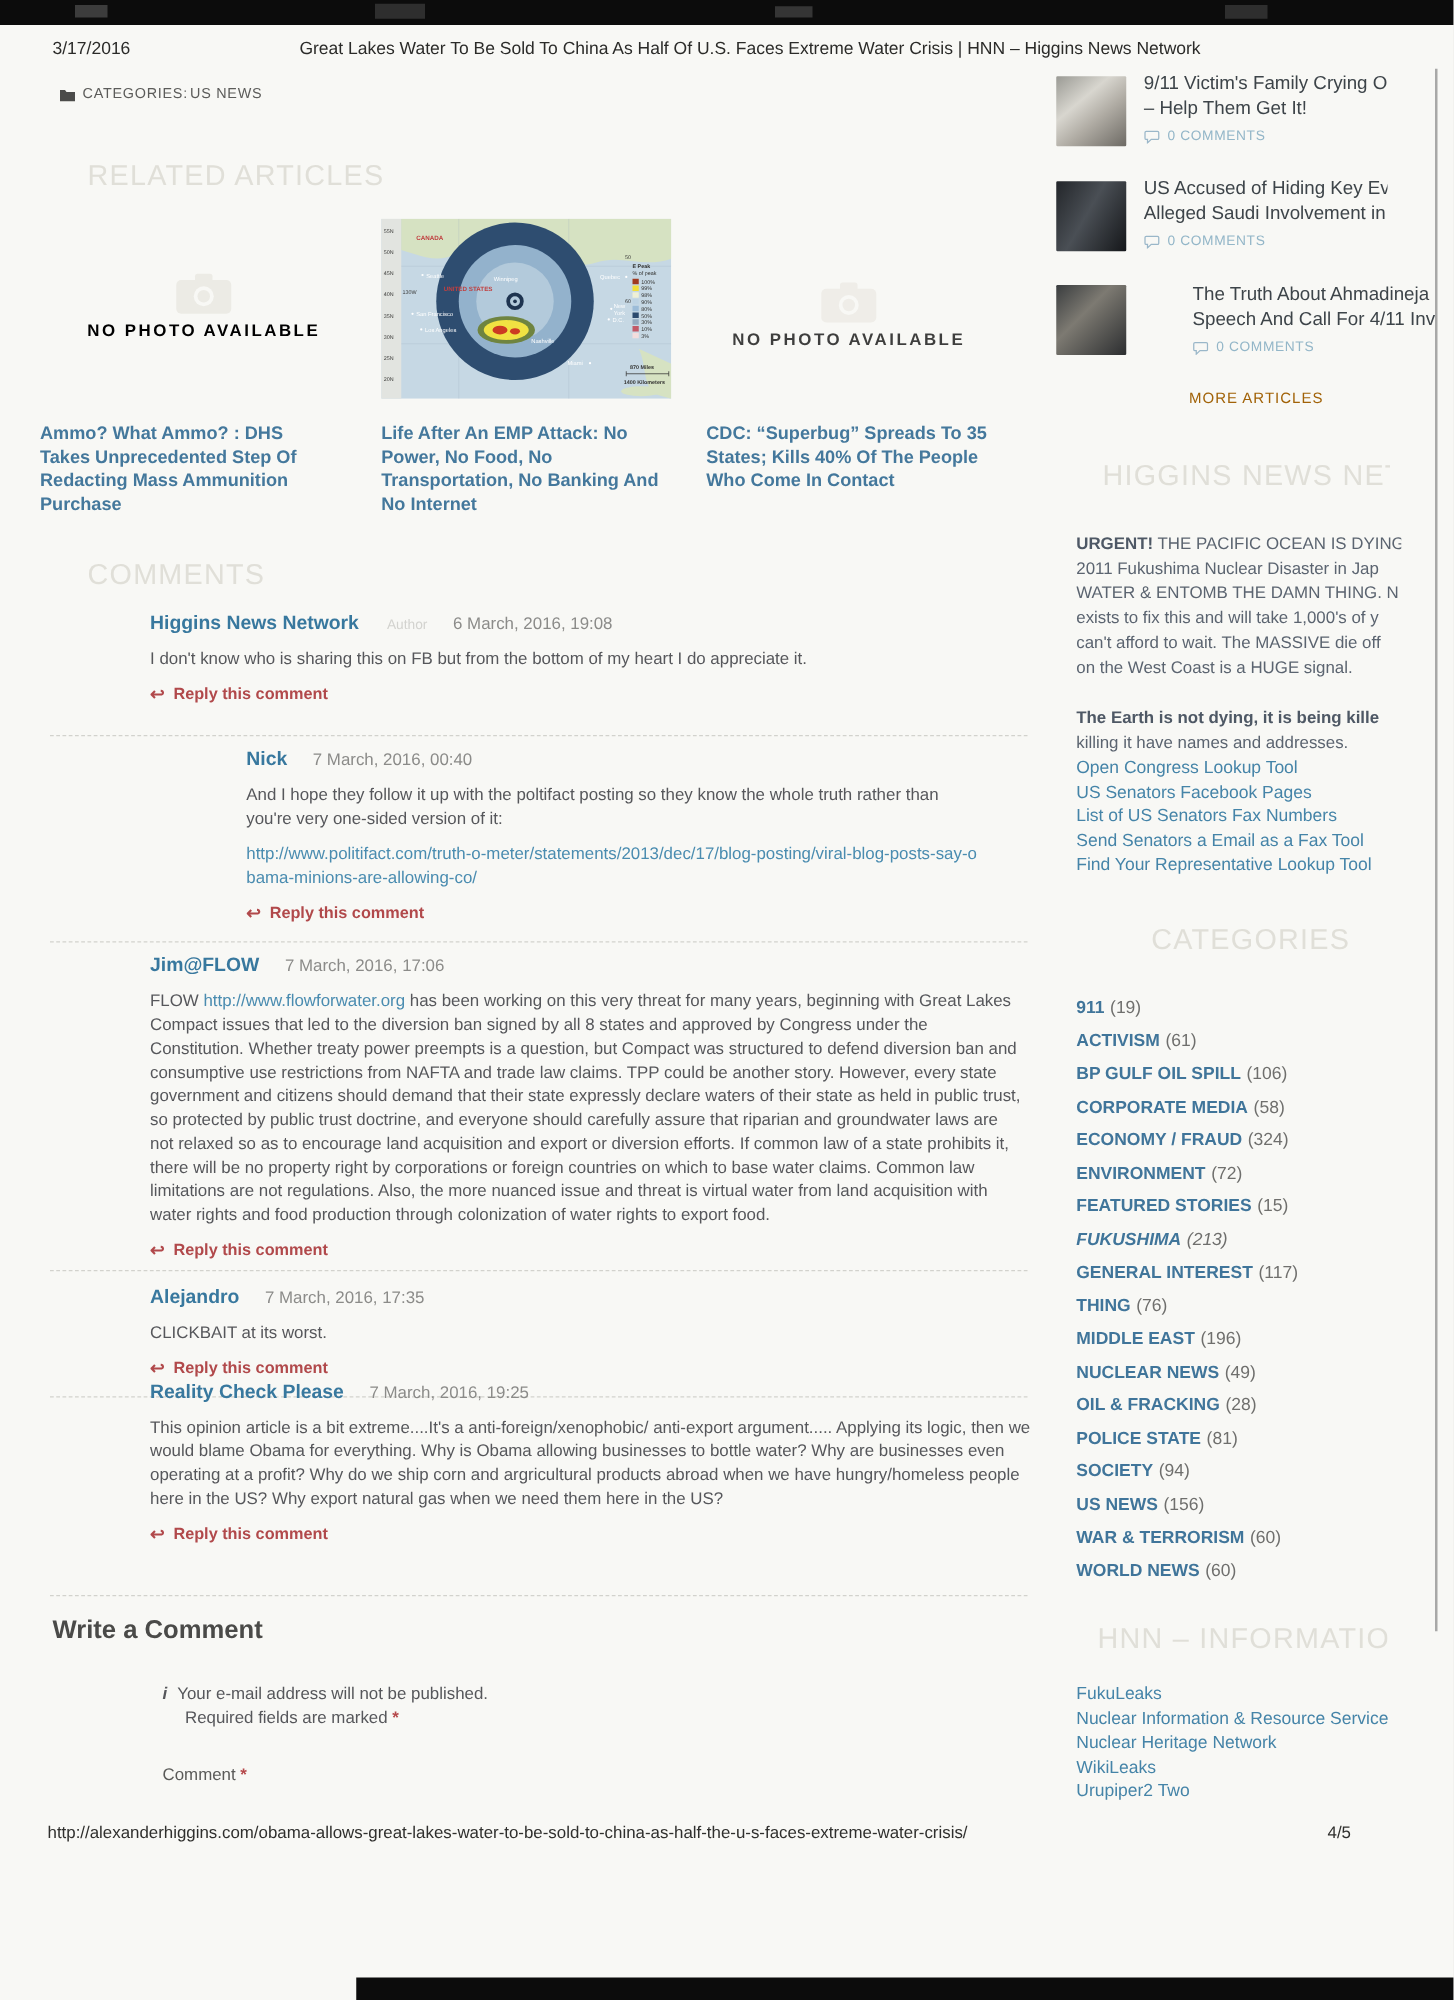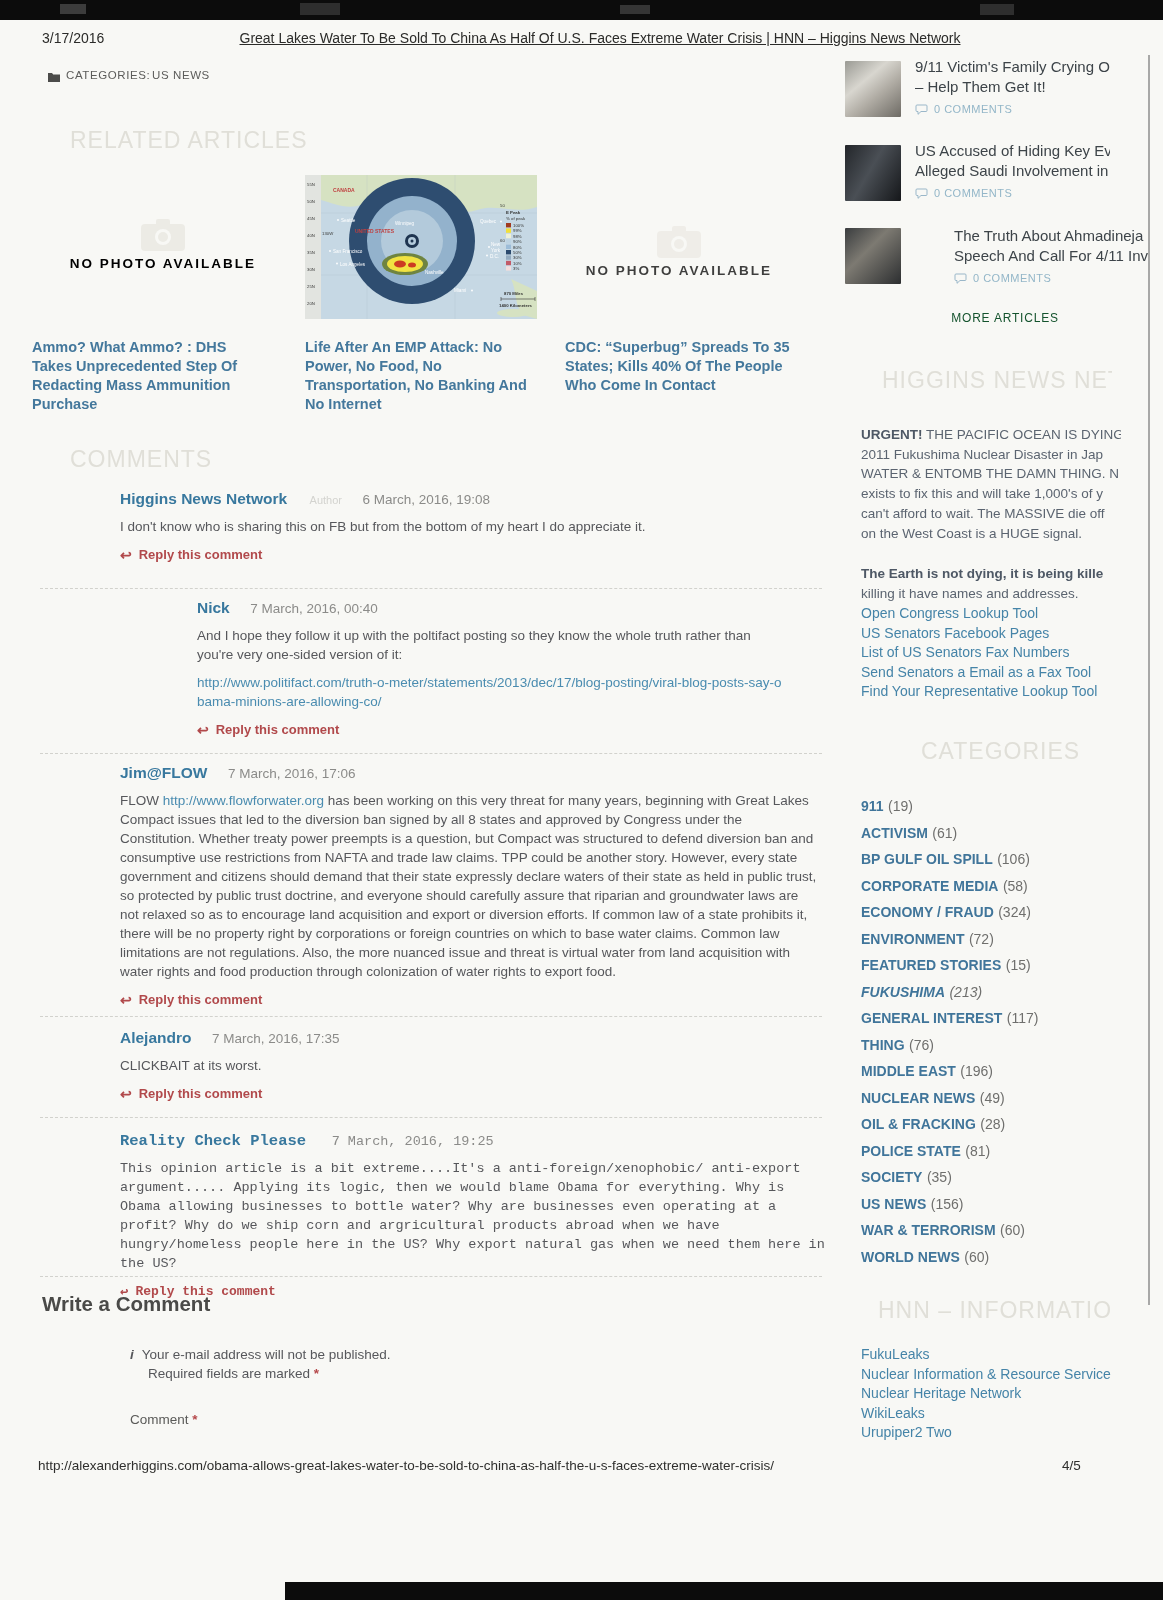--- a/index.html
+++ b/index.html
@@ -47,21 +47,21 @@
   <div class="abs scanbar" style="left:0;top:0;width:1163px;height:20px;">
     <div class="abs" style="left:60px;top:4px;width:26px;height:10px;background:#3c3c3c;"></div>
     <div class="abs" style="left:300px;top:3px;width:40px;height:12px;background:#2e2e2e;"></div>
     <div class="abs" style="left:620px;top:5px;width:30px;height:9px;background:#353535;"></div>
     <div class="abs" style="left:980px;top:4px;width:34px;height:11px;background:#2e2e2e;"></div>
   </div>
   <div class="abs scanbar" style="left:285px;top:1582px;width:878px;height:18px;"></div>
   <div class="abs vline" style="left:1148px;top:55px;width:2px;height:1250px;"></div>
 
   <div class="abs hdr" style="left:42px;top:30px;">3/17/2016</div>
-  <div class="abs hdr" style="left:160px;top:30px;width:880px;text-align:center;text-decoration:underline;">Great Lakes Water To Be Sold To China As Half Of U.S. Faces Extreme Water Crisis | HNN – Higgins News Network</div>
+  <div class="abs hdr" style="left:160px;top:30px;width:880px;text-align:center;">Great Lakes Water To Be Sold To China As Half Of U.S. Faces Extreme Water Crisis | HNN – Higgins News Network</div>
 
   <span class="abs" style="left:47px;top:69px;">
     <svg width="14" height="12" viewBox="0 0 14 12">
         <path d="M1 2 h4 l1.2 1.5 H13 v7.5 H1 Z" fill="#4c4c4a"></path>
       </svg>
   </span>
   <div class="abs metatxt" style="left:66px;top:69px;">CATEGORIES:</div>
   <a class="abs metatxt" style="left:152px;top:69px;text-decoration:none;" href="#">US NEWS</a>
 
   <div class="abs faint-h" style="left:70px;top:127px;">RELATED ARTICLES</div>
@@ -225,21 +225,21 @@
       <span class="cdate">7 March, 2016, 17:35</span>
     </div>
     <p class="ctext">CLICKBAIT at its worst.</p>
     <div class="reply">
       <span class="ricon">↩</span>
       <span>Reply this comment</span>
     </div>
   </div>
   <div class="abs sep" style="left:40px;top:1117px;width:782px;"></div>
 
-  <div class="comment" style="left:120px;top:1132px;width:707px;font-family:Liberation Mono, monospace;">
+  <div class="comment" style="left:120px;top:1105px;width:707px;">
     <div>
       <a class="cname" href="#">Reality Check Please</a>
       <span class="cdate">7 March, 2016, 19:25</span>
     </div>
     <p class="ctext">This opinion article is a bit extreme....It's a anti-foreign/xenophobic/ anti-export argument..... Applying its logic, then we would blame Obama for everything. Why is Obama allowing businesses to bottle water? Why are businesses even operating at a profit? Why do we ship corn and argricultural products abroad when we have hungry/homeless people here in the US? Why export natural gas when we need them here in the US?</p>
     <div class="reply">
       <span class="ricon">↩</span>
       <span>Reply this comment</span>
     </div>
   </div>
@@ -286,21 +286,21 @@
     <div class="sbar-title">The Truth About Ahmadineja</div>
     <div class="sbar-title">Speech And Call For 4/11 Inv</div>
     <div class="scomments" style="margin-top:6px;">
       <svg width="13" height="11" viewBox="0 0 13 11">
           <path d="M2 1 h9 a1 1 0 0 1 1 1 v4.5 a1 1 0 0 1 -1 1 h-5 l-3 2.8 v-2.8 h-1 a1 1 0 0 1 -1 -1 V2 a1 1 0 0 1 1 -1 z" fill="none" stroke="#9ab7c9" stroke-width="1"></path>
         </svg>
       <span>0 COMMENTS</span>
     </div>
   </div>
 
-  <a class="abs" href="#" style="left:900px;top:311px;width:210px;text-align:center;font-size:12px;letter-spacing:.8px;color:#14532d;text-decoration:none;">MORE ARTICLES</a>
+  <a class="abs" href="#" style="left:900px;top:311px;width:210px;text-align:center;font-size:12px;letter-spacing:.8px;color:#a16207;text-decoration:none;">MORE ARTICLES</a>
 
   <div class="abs faint-h" style="left:882px;top:367px;width:230px;">HIGGINS NEWS NETWORK – H</div>
 
   <div class="abs" style="left:861px;top:425px;">
     <div class="sbody"><span class="sbold">URGENT!</span><span> THE PACIFIC OCEAN IS DYING</span></div>
     <div class="sbody">2011 Fukushima Nuclear Disaster in Jap</div>
     <div class="sbody">WATER &amp; ENTOMB THE DAMN THING. N</div>
     <div class="sbody">exists to fix this and will take 1,000's of y</div>
     <div class="sbody">can't afford to wait. The MASSIVE die off</div>
     <div class="sbody">on the West Coast is a HUGE signal.</div>
@@ -328,21 +328,21 @@
   <div class="scat" style="top:903px;"><a href="#">ECONOMY / FRAUD</a> <span>(324)</span></div>
   <div class="scat" style="top:930px;"><a href="#">ENVIRONMENT</a> <span>(72)</span></div>
   <div class="scat" style="top:956px;"><a href="#">FEATURED STORIES</a> <span>(15)</span></div>
   <div class="scat" style="top:983px;font-style:italic;"><a href="#">FUKUSHIMA</a> <span>(213)</span></div>
   <div class="scat" style="top:1009px;"><a href="#">GENERAL INTEREST</a> <span>(117)</span></div>
   <div class="scat" style="top:1036px;"><a href="#">THING</a> <span>(76)</span></div>
   <div class="scat" style="top:1062px;"><a href="#">MIDDLE EAST</a> <span>(196)</span></div>
   <div class="scat" style="top:1089px;"><a href="#">NUCLEAR NEWS</a> <span>(49)</span></div>
   <div class="scat" style="top:1115px;"><a href="#">OIL &amp; FRACKING</a> <span>(28)</span></div>
   <div class="scat" style="top:1142px;"><a href="#">POLICE STATE</a> <span>(81)</span></div>
-  <div class="scat" style="top:1168px;"><a href="#">SOCIETY</a> <span>(35)</span></div>
+  <div class="scat" style="top:1168px;"><a href="#">SOCIETY</a> <span>(94)</span></div>
   <div class="scat" style="top:1195px;"><a href="#">US NEWS</a> <span>(156)</span></div>
   <div class="scat" style="top:1221px;"><a href="#">WAR &amp; TERRORISM</a> <span>(60)</span></div>
   <div class="scat" style="top:1248px;"><a href="#">WORLD NEWS</a> <span>(60)</span></div>
 
   <div class="abs faint-h" style="left:878px;top:1297px;width:232px;">HNN – INFORMATION BOARD</div>
 
   <div class="abs" style="left:861px;top:1345px;">
     <a class="slink" href="#">FukuLeaks</a>
     <a class="slink" href="#">Nuclear Information &amp; Resource Service</a>
     <a class="slink" href="#">Nuclear Heritage Network</a>

